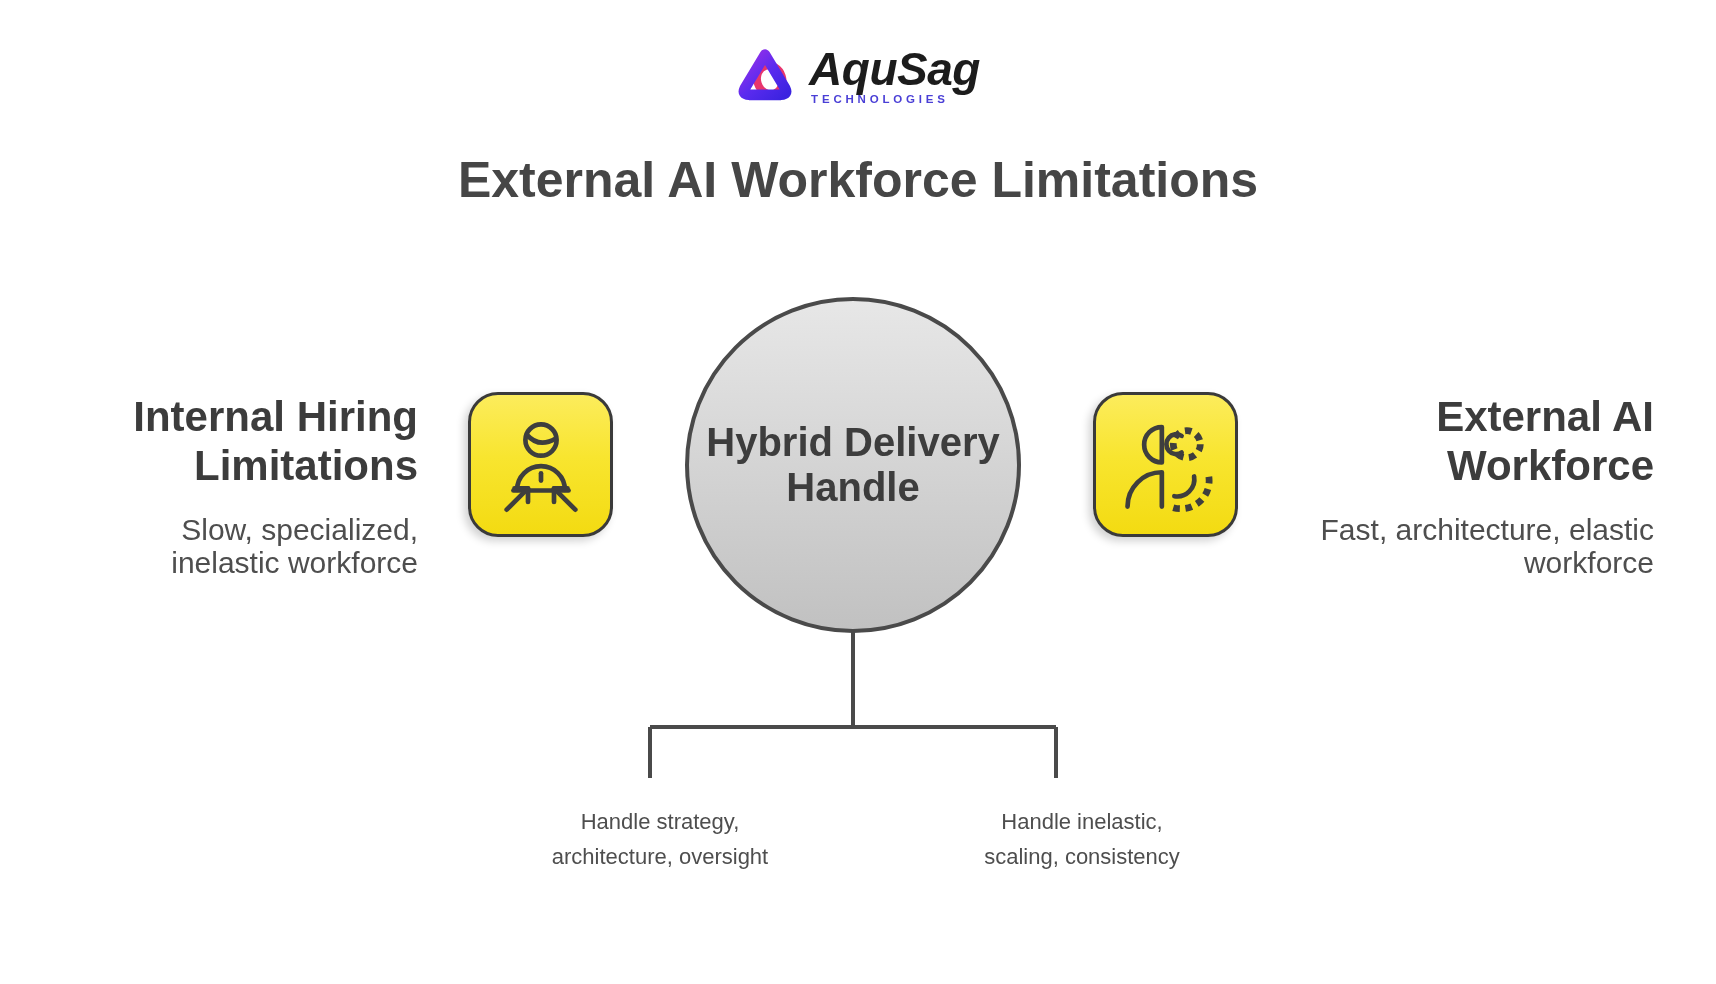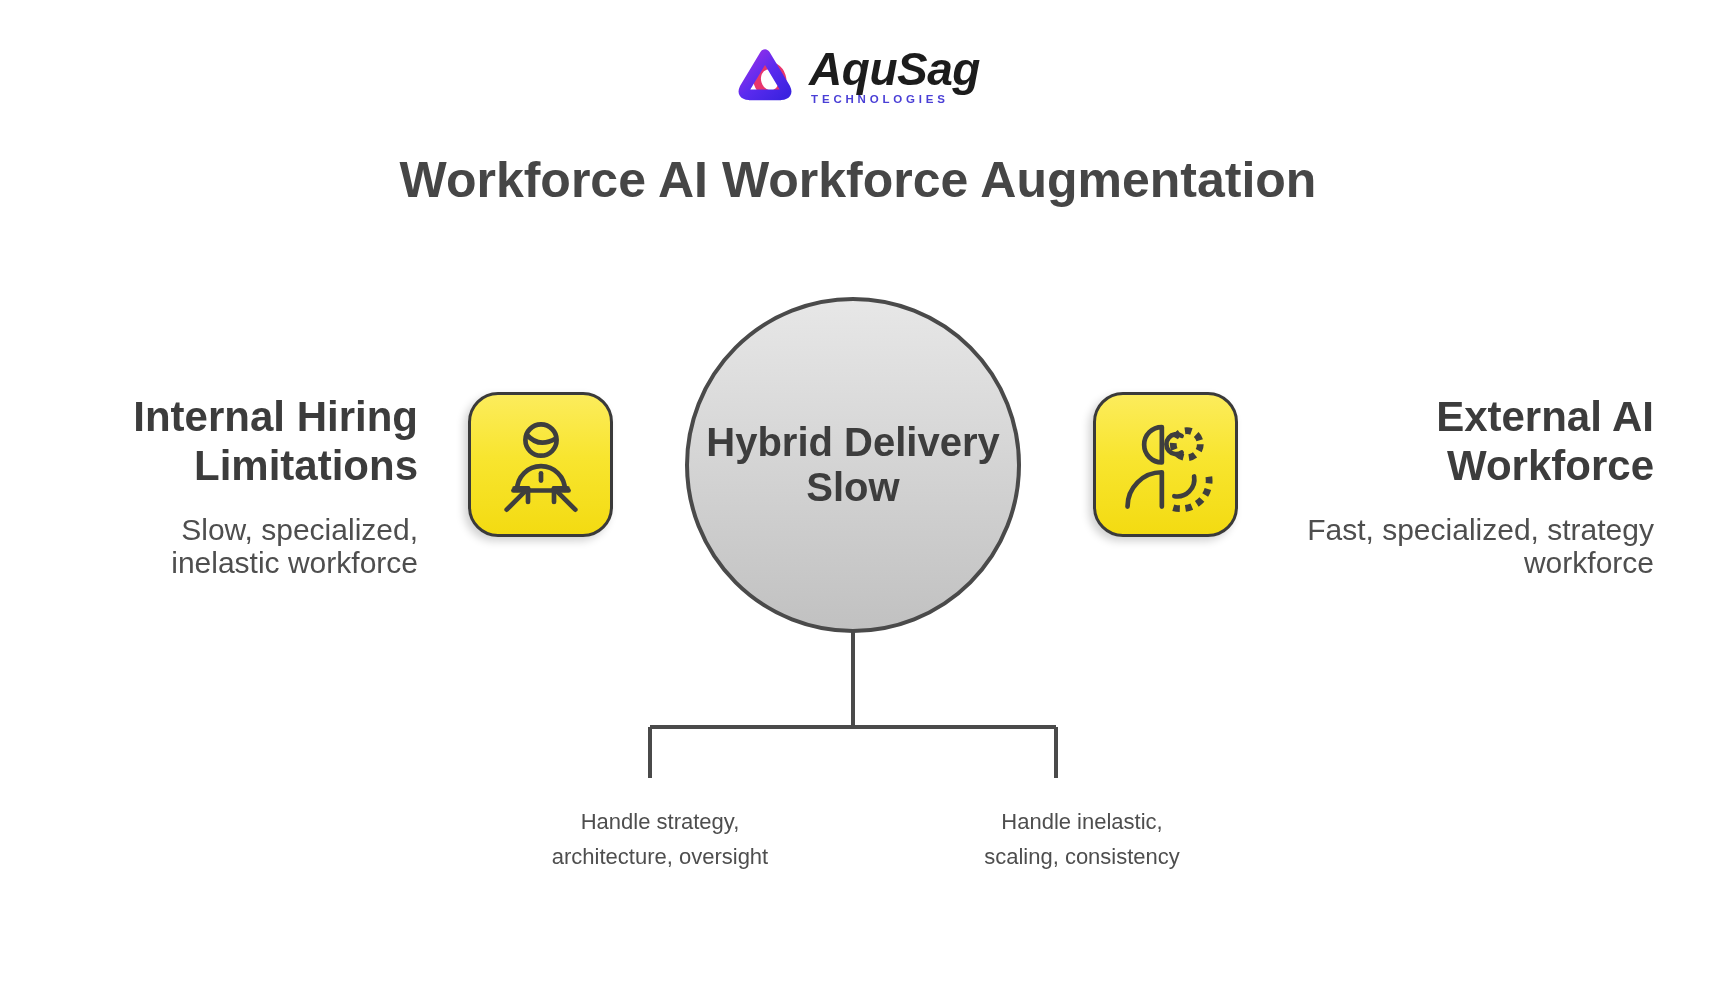--- a/index.html
+++ b/index.html
@@ -159,25 +159,25 @@
       </defs>
       <ellipse cx="35" cy="36" rx="13" ry="15" fill="none" stroke="#E8356D" stroke-width="8" transform="rotate(-18 35 36)"></ellipse>
       <path d="M30 10 L51 45 Q54 51 46.5 51.5 L13.5 51.5 Q6 51 9 45 Z" fill="none" stroke="url(#lgrad)" stroke-width="11" stroke-linejoin="round"></path>
     </svg>
     <div class="logo-text">
       <div class="logo-brand">AquSag</div>
       <div class="logo-sub">TECHNOLOGIES</div>
     </div>
   </div>
 
-  <div class="title">Workforce AI Workforce Augmentation</div>
+  <div class="title">External AI Workforce Limitations</div>
 
   <div class="center-circle">
     <span class="line">Hybrid Delivery</span>
-    <span class="line">Slow</span>
+    <span class="line">Handle</span>
   </div>
 
   <div class="icon-box icon-box-left">
     <svg viewBox="0 0 100 100">
       <g fill="none" stroke="#3E3E3E" stroke-width="4.5" stroke-linecap="round" stroke-linejoin="round">
         <circle cx="50" cy="26" r="15"></circle>
         <path d="M36.5 21 Q48 34 64.2 24.5"></path>
         <path d="M27 74 A23 23 0 0 1 73 74"></path>
         <path d="M23.5 74.5 H76.5"></path>
         <path d="M50 58 L50 65"></path>
@@ -214,21 +214,21 @@
       <span class="line">inelastic workforce</span>
     </div>
   </div>
 
   <div class="side side-right">
     <div class="heading">
       <span class="line">External AI</span>
       <span class="line">Workforce</span>
     </div>
     <div class="desc">
-      <span class="line">Fast, specialized, strategy</span>
+      <span class="line">Fast, architecture, elastic</span>
       <span class="line">workforce</span>
     </div>
   </div>
 
   <svg class="connector" viewBox="0 0 500 160">
     <g stroke="#4A4A4A" stroke-width="4" fill="none">
       <path d="M253 2 V97"></path>
       <path d="M50 97 H456"></path>
       <path d="M50 97 V148"></path>
       <path d="M456 97 V148"></path>

